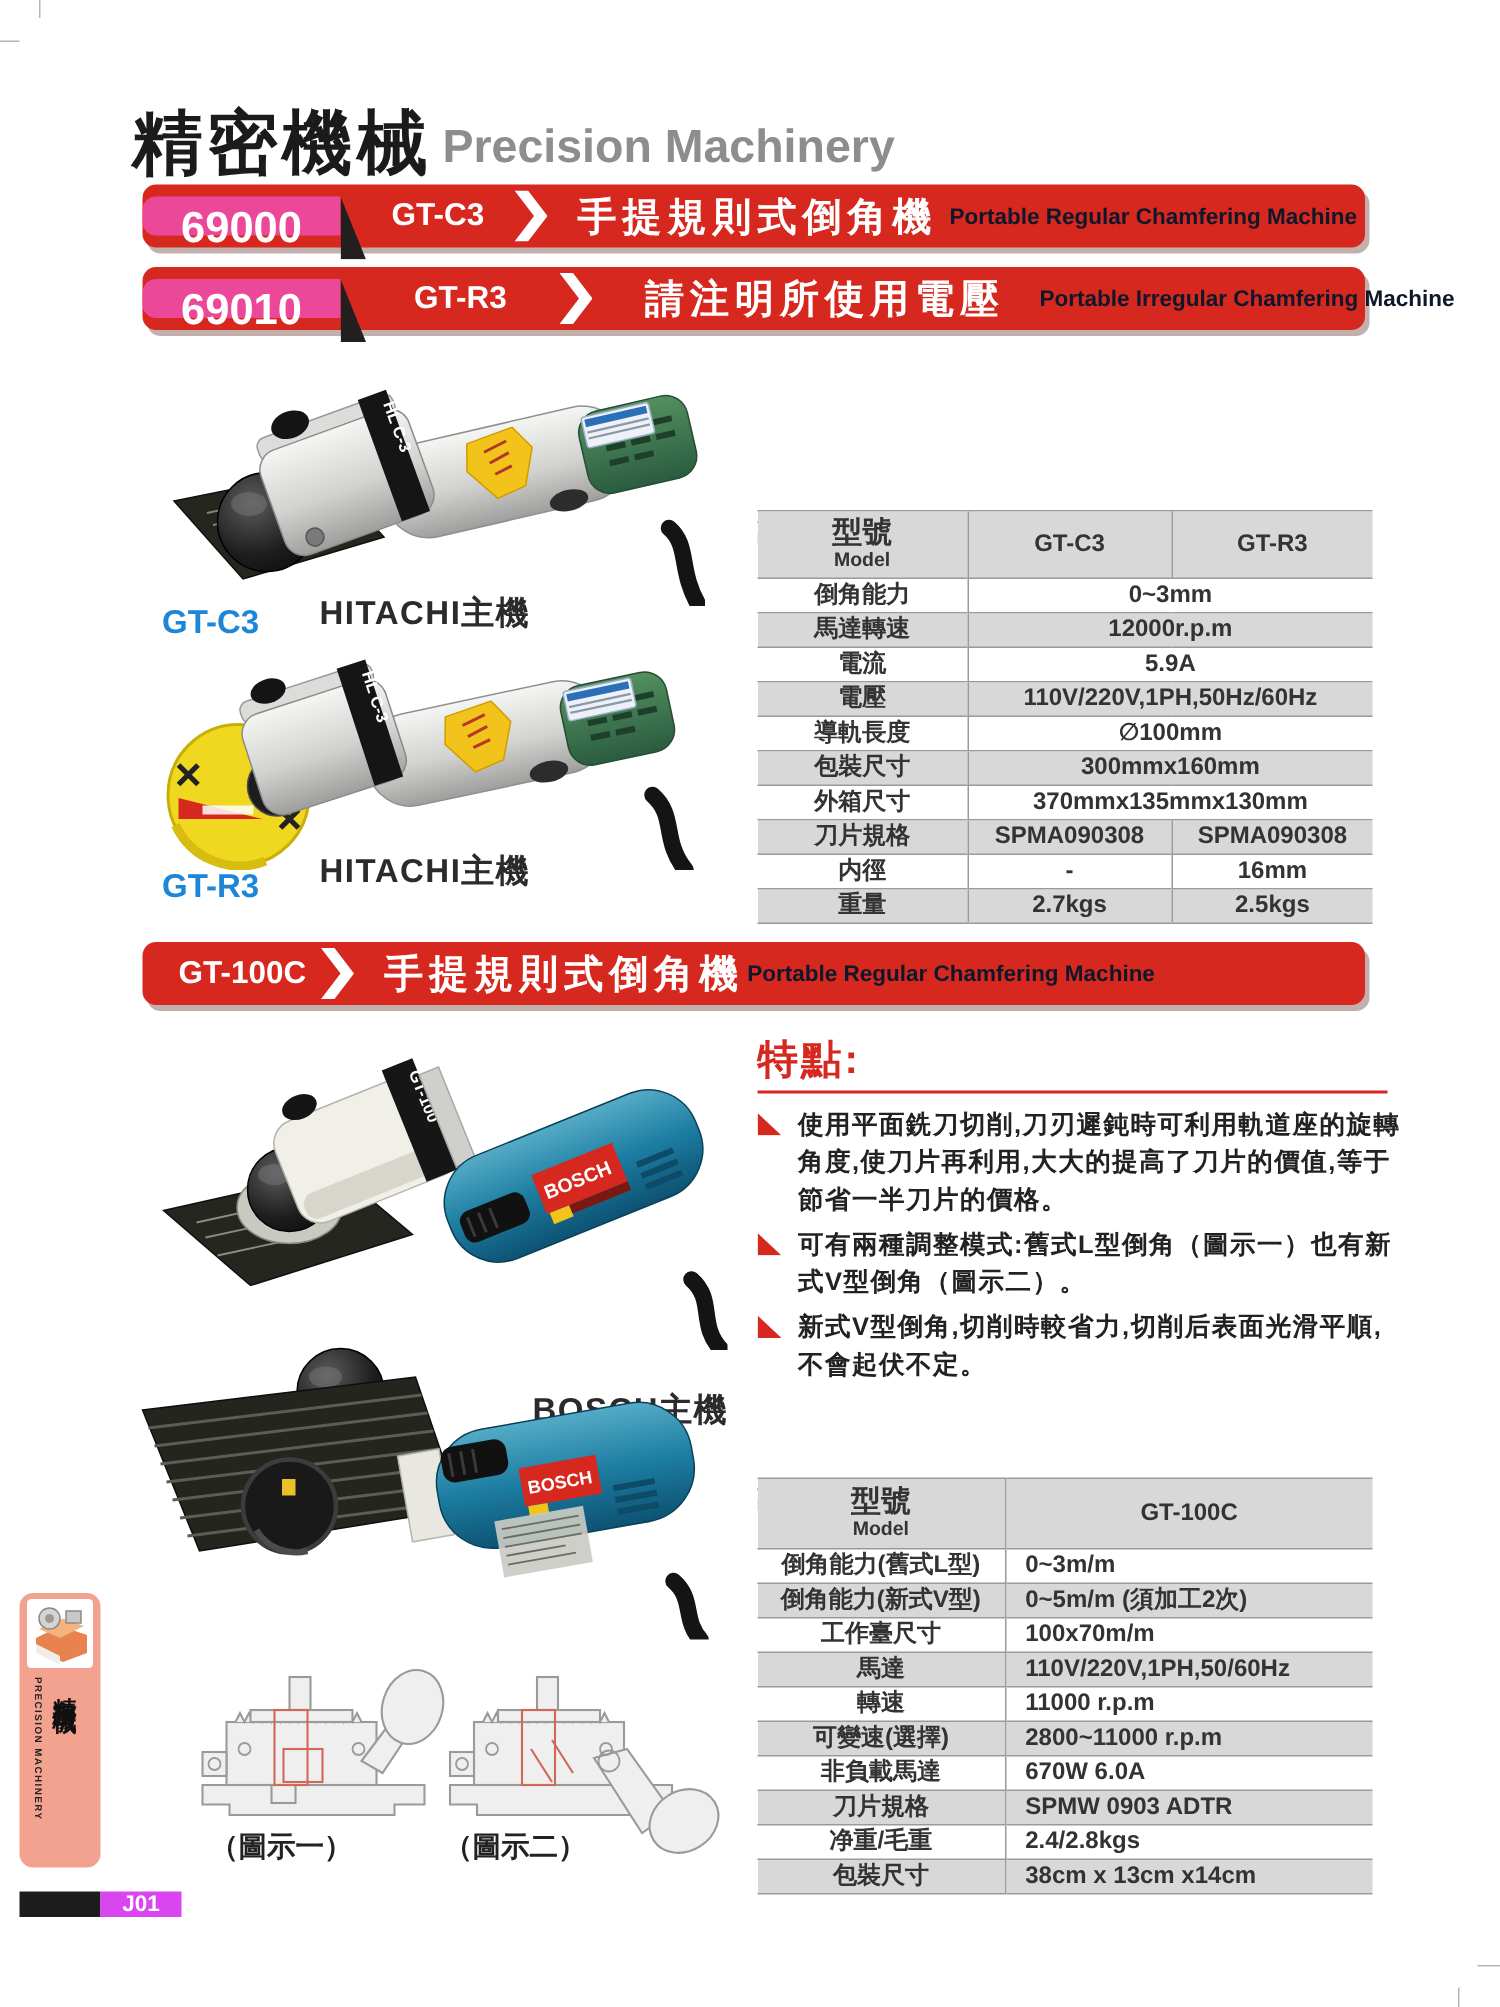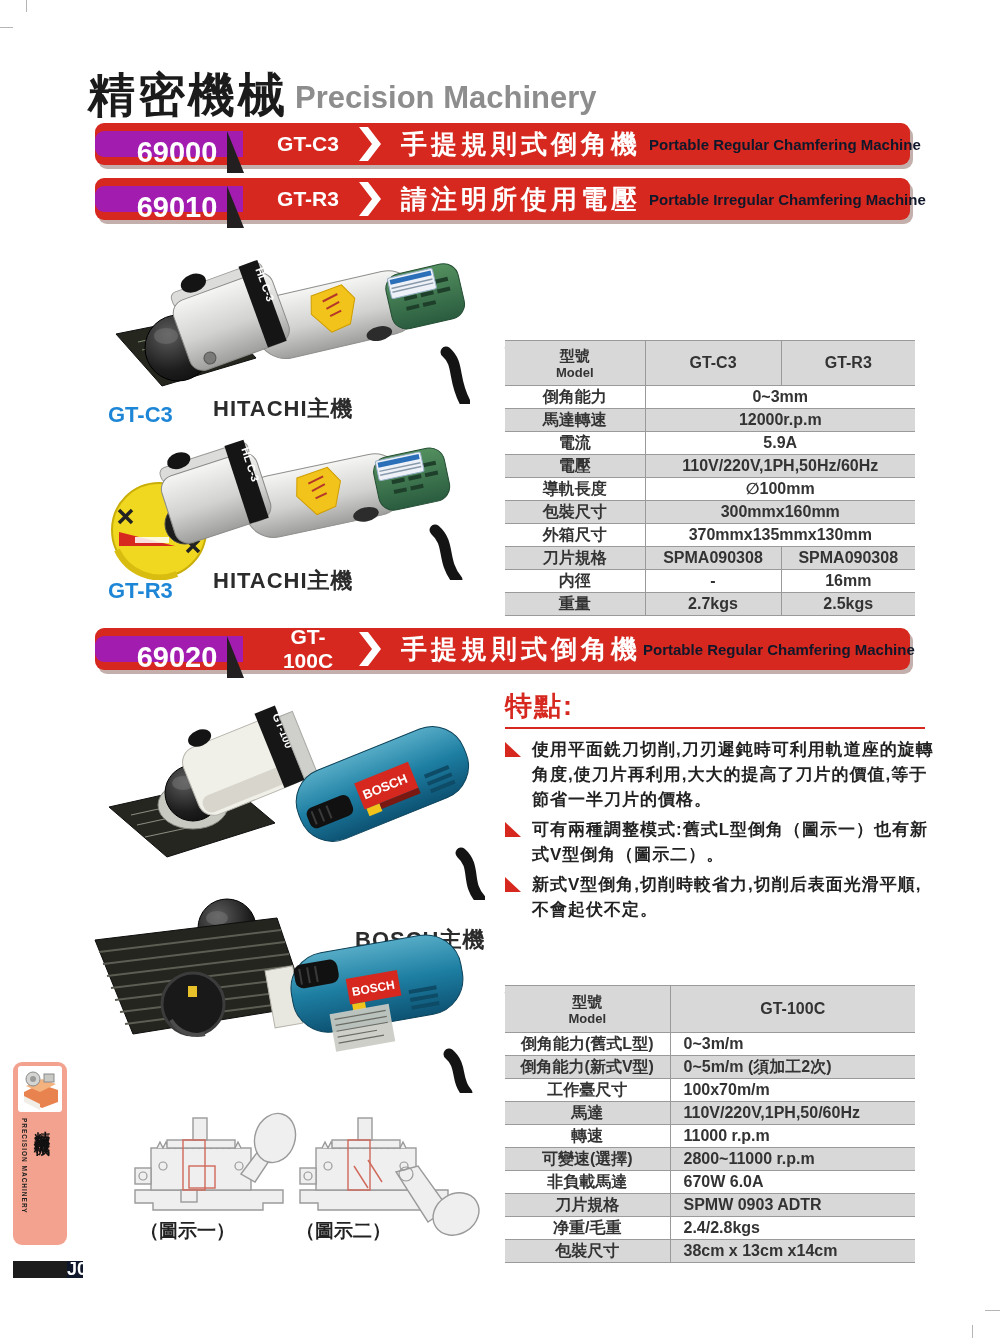--- a/index.html
+++ b/index.html
@@ -7,21 +7,21 @@
        font-family:"Liberation Sans","DejaVu Sans",sans-serif;}
   .abs{position:absolute;}
 
   
   .title-zh{left:88px;top:64px;font-size:47px;font-weight:bold;color:#1b1b1b;letter-spacing:3px;}
   .title-en{left:295px;top:80px;font-size:31px;font-weight:bold;color:#8d8d8d;}
 
   
   .banner{left:95px;width:815px;height:42px;background:#d6281e;border-radius:9px;
           box-shadow:3px 4px 0 rgba(105,58,48,.40);display:flex;align-items:center;}
-  .chip{position:relative;flex:0 0 132px;height:26px;background:#a21caf;border-radius:9px 0 0 9px;padding-left:16px;}
+  .chip{position:relative;flex:0 0 132px;height:26px;background:#ec4899;border-radius:9px 0 0 9px;}
   .chip:after{content:"";position:absolute;left:132px;top:0;width:17px;height:42px;background:#231f20;
               clip-path:polygon(0 0,100% 100%,0 100%);}
   .code{width:132px;text-align:center;color:#fff;font-size:29px;font-weight:bold;line-height:42px;}
   .model{margin-left:24px;min-width:82px;text-align:center;color:#fff;font-weight:bold;font-size:21px;}
   .chev{margin-left:8px;flex:0 0 auto;display:block;}
   .bzh{margin-left:20px;color:#fff;font-weight:bold;font-size:26px;letter-spacing:4px;white-space:nowrap;}
   .ben{margin-left:8px;color:#0f172a;font-weight:bold;font-size:15px;white-space:nowrap;}
 
   
   .pcode{font-size:22px;font-weight:bold;color:#1d86d6;}
@@ -31,21 +31,21 @@
   .note{font-size:17px;font-weight:bold;color:#222;letter-spacing:1px;margin-top:28px;}
 
   
   .spec{border-collapse:collapse;table-layout:fixed;width:410px;background:#fff;}
   .spec td{border-top:1.5px solid #9a9a9a;font-weight:bold;color:#333;text-align:center;
            padding:0;height:22px;font-size:16px;line-height:20px;overflow:hidden;white-space:nowrap;}
   .spec tr:last-child td{border-bottom:1.5px solid #9a9a9a;}
   .spec td.vline{border-left:1.5px solid #9a9a9a;}
   .spec tr.g td{background:#d8d8d8;}
   .spec td.hcell{height:44px;}
-  .hzh{font-size:15px;line-height:19px;display:block;}
+  .hzh{font-size:20px;line-height:19px;display:block;}
   .hen{font-size:13px;line-height:15px;display:block;font-weight:bold;color:#333;}
   .coltitle{font-size:19px;}
   #table2 td.val{text-align:left;padding-left:13px;margin-top:17px;}
   #table2 td.hcell{height:46px;}
 
   
   .feat-h{font-size:27px;font-weight:bold;color:#d6281e;letter-spacing:2px;}
   .feat-rule{background:#d6281e;height:2px;}
   .feat-list{width:432px;}
   .feat-item{position:relative;padding-left:27px;margin-bottom:5px;font-size:17px;line-height:25px;
@@ -56,22 +56,22 @@
   
   .diag-cap{font-size:19px;font-weight:bold;color:#222;}
 
   
   .tab{left:13px;top:1062px;width:54px;height:183px;background:#f2a28e;border-radius:9px;}
   .thumb{position:absolute;left:5px;top:4px;width:44px;height:46px;background:#fff;border-radius:3px;}
   .vtxt{position:absolute;top:56px;display:flex;}
   .v-en{writing-mode:vertical-rl;font-size:6.5px;font-weight:bold;color:#222;letter-spacing:1px;}
   .v-zh{writing-mode:vertical-rl;font-size:16px;font-weight:bold;color:#111;letter-spacing:3px;}
   .pnum-black{left:13px;top:1261px;width:54px;height:17px;background:#1c1c1c;}
-  .pnum-red{left:67px;top:1261px;width:16px;height:17px;background:#0f172a;color:#fff;
-            font-size:18px;font-weight:bold;text-align:center;line-height:17px;}
+  .pnum-red{left:67px;top:1261px;width:54px;height:17px;background:#d946ef;color:#fff;
+            font-size:15px;font-weight:bold;text-align:center;line-height:17px;}
 
   .cropmark{background:#b5b5b5;}
 </style>
 </head>
 <body>
 
 <div class="abs cropmark" style="left:26px;top:0;width:1px;height:12px;"></div>
 <div class="abs cropmark" style="left:0;top:27px;width:13px;height:1px;"></div>
 <div class="abs cropmark" style="left:985px;top:1310px;width:15px;height:1px;"></div>
 <div class="abs cropmark" style="left:972px;top:1325px;width:1px;height:13px;"></div>
@@ -84,21 +84,21 @@
     <div class="code">69000</div>
   </div>
   <div class="model">GT-C3</div>
   <svg class="chev" width="24" height="34" viewBox="0 0 24 34">
     <path d="M2,0 h9 l13,17 -13,17 h-9 l13,-17 z" fill="#ffffff"></path>
     </svg>
   <div class="bzh">手提規則式倒角機</div>
   <div class="ben">Portable Regular Chamfering Machine</div>
 </div>
 
-<div class="abs banner" style="top:178px;">
+<div class="abs banner" style="top:178px;gap:15px;">
   <div class="chip">
     <div class="code">69010</div>
   </div>
   <div class="model">GT-R3</div>
   <svg class="chev" width="24" height="34" viewBox="0 0 24 34">
     <path d="M2,0 h9 l13,17 -13,17 h-9 l13,-17 z" fill="#ffffff"></path>
     </svg>
   <div class="bzh">請注明所使用電壓</div>
   <div class="ben">Portable Irregular Chamfering Machine</div>
 </div>
@@ -261,23 +261,20 @@
       </tr>
   <tr class="g">
         <td>重量</td>
         <td class="vline">2.7kgs</td>
         <td class="vline">2.5kgs</td>
       </tr>
 </tbody>
   </table>
 
 <div class="abs banner" style="top:628px;">
-  <div class="chip">
-    <div class="code">69020</div>
-  </div>
   <div class="model">GT-100C</div>
   <svg class="chev" width="24" height="34" viewBox="0 0 24 34">
     <path d="M2,0 h9 l13,17 -13,17 h-9 l13,-17 z" fill="#ffffff"></path>
     </svg>
   <div class="bzh">手提規則式倒角機</div>
   <div class="ben" style="margin-left:2px;">Portable Regular Chamfering Machine</div>
 </div>
 
 <div class="abs feat-h" style="left:505px;top:688px;">特點:</div>
 <div class="abs feat-rule" style="left:505px;top:727px;width:420px;"></div>

